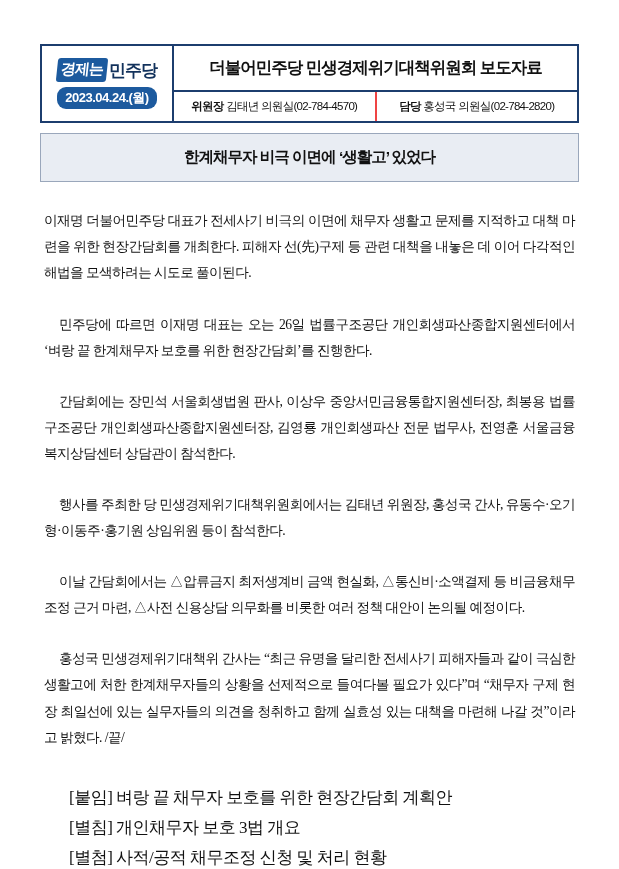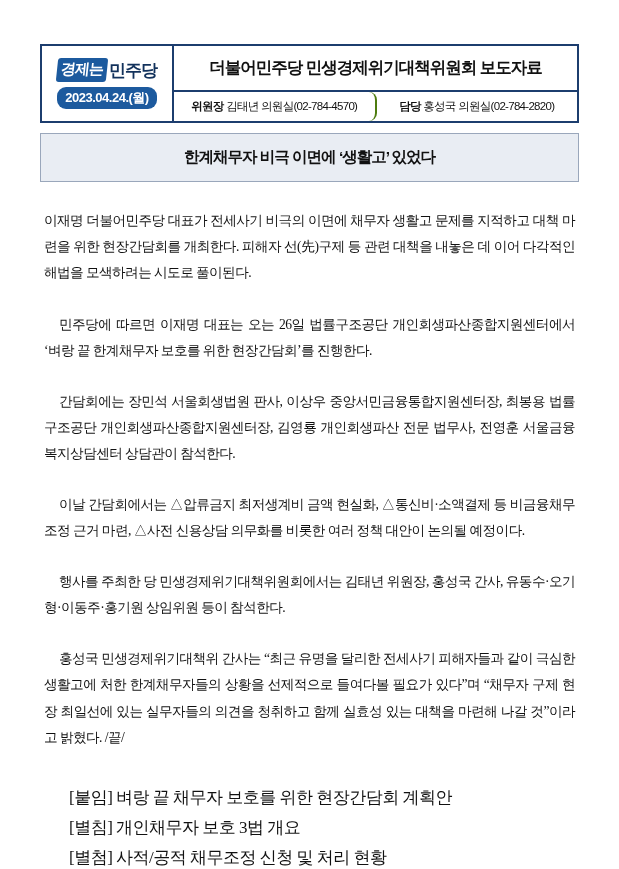--- a/index.html
+++ b/index.html
@@ -102,22 +102,21 @@
     flex: 1;
     text-align: center;
     font-family: "Liberation Sans", sans-serif;
     font-size: 11.5px;
     letter-spacing: -0.7px;
     padding: 7px 2px;
     color: #111111;
     white-space: nowrap;
   }
   .contact-cell.left {
-    border-right: 2px solid #4d7c0f;
-    border-radius: 8px;
+    border-right: 2px solid #ef4444;
   }
   .contact-cell b {
     font-weight: bold;
   }
 
   
   .headline {
     margin: 10px 40px 0 40px;
     border: 1.5px solid #9aa7bb;
     background: #e9edf3;
@@ -200,22 +199,22 @@
   </div>
 
   <div class="headline">
     <div class="headline-line">한계채무자 비극 이면에 ‘생활고’ 있었다</div>
   </div>
 
   <div class="body-text">
     <p class="para">이재명 더불어민주당 대표가 전세사기 비극의 이면에 채무자 생활고 문제를 지적하고 대책 마련을 위한 현장간담회를 개최한다. 피해자 선(先)구제 등 관련 대책을 내놓은 데 이어 다각적인 해법을 모색하려는 시도로 풀이된다.</p>
     <p class="para indent">민주당에 따르면 이재명 대표는 오는 26일 법률구조공단 개인회생파산종합지원센터에서 ‘벼랑 끝 한계채무자 보호를 위한 현장간담회’를 진행한다.</p>
     <p class="para indent">간담회에는 장민석 서울회생법원 판사, 이상우 중앙서민금융통합지원센터장, 최봉용 법률구조공단 개인회생파산종합지원센터장, 김영룡 개인회생파산 전문 법무사, 전영훈 서울금융복지상담센터 상담관이 참석한다.</p>
+    <p class="para indent">행사를 주최한 당 민생경제위기대책위원회에서는 김태년 위원장, 홍성국 간사, 유동수·오기형·이동주·홍기원 상임위원 등이 참석한다.</p>
     <p class="para indent">이날 간담회에서는 △압류금지 최저생계비 금액 현실화, △통신비·소액결제 등 비금융채무 조정 근거 마련, △사전 신용상담 의무화를 비롯한 여러 정책 대안이 논의될 예정이다.</p>
-    <p class="para indent">행사를 주최한 당 민생경제위기대책위원회에서는 김태년 위원장, 홍성국 간사, 유동수·오기형·이동주·홍기원 상임위원 등이 참석한다.</p>
     <p class="para indent">홍성국 민생경제위기대책위 간사는 “최근 유명을 달리한 전세사기 피해자들과 같이 극심한 생활고에 처한 한계채무자들의 상황을 선제적으로 들여다볼 필요가 있다”며 “채무자 구제 현장 최일선에 있는 실무자들의 의견을 청취하고 함께 실효성 있는 대책을 마련해 나갈 것”이라고 밝혔다. /끝/</p>
   </div>
 
   <div class="attachments">
     <div class="attach-line">[붙임] 벼랑 끝 채무자 보호를 위한 현장간담회 계획안</div>
     <div class="attach-line">[별침] 개인채무자 보호 3법 개요</div>
     <div class="attach-line">[별첨] 사적/공적 채무조정 신청 및 처리 현황</div>
   </div>
 
 </div>

